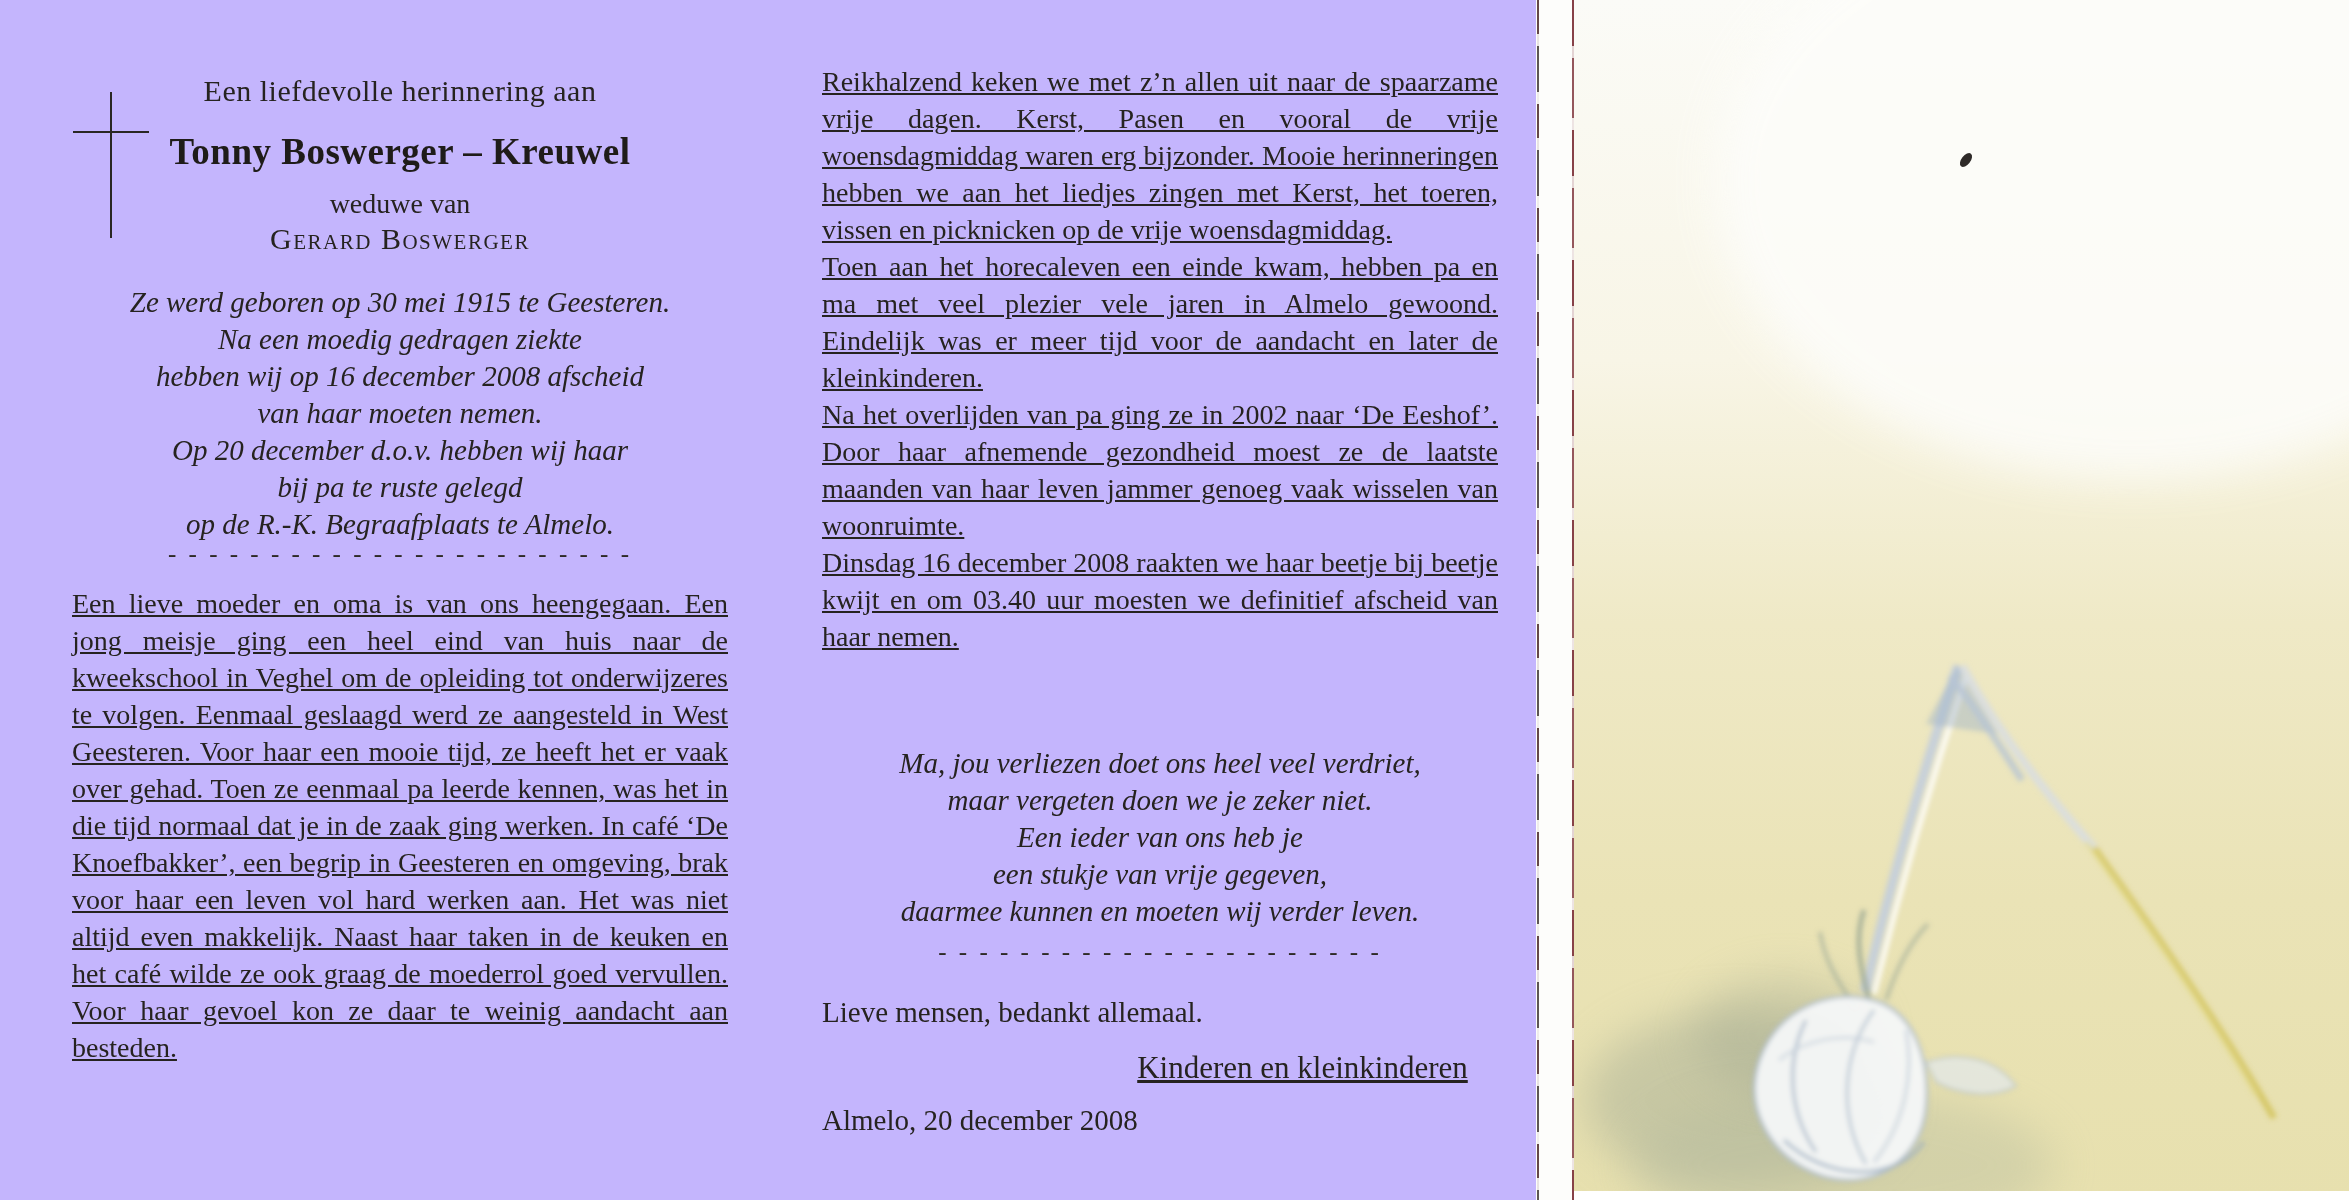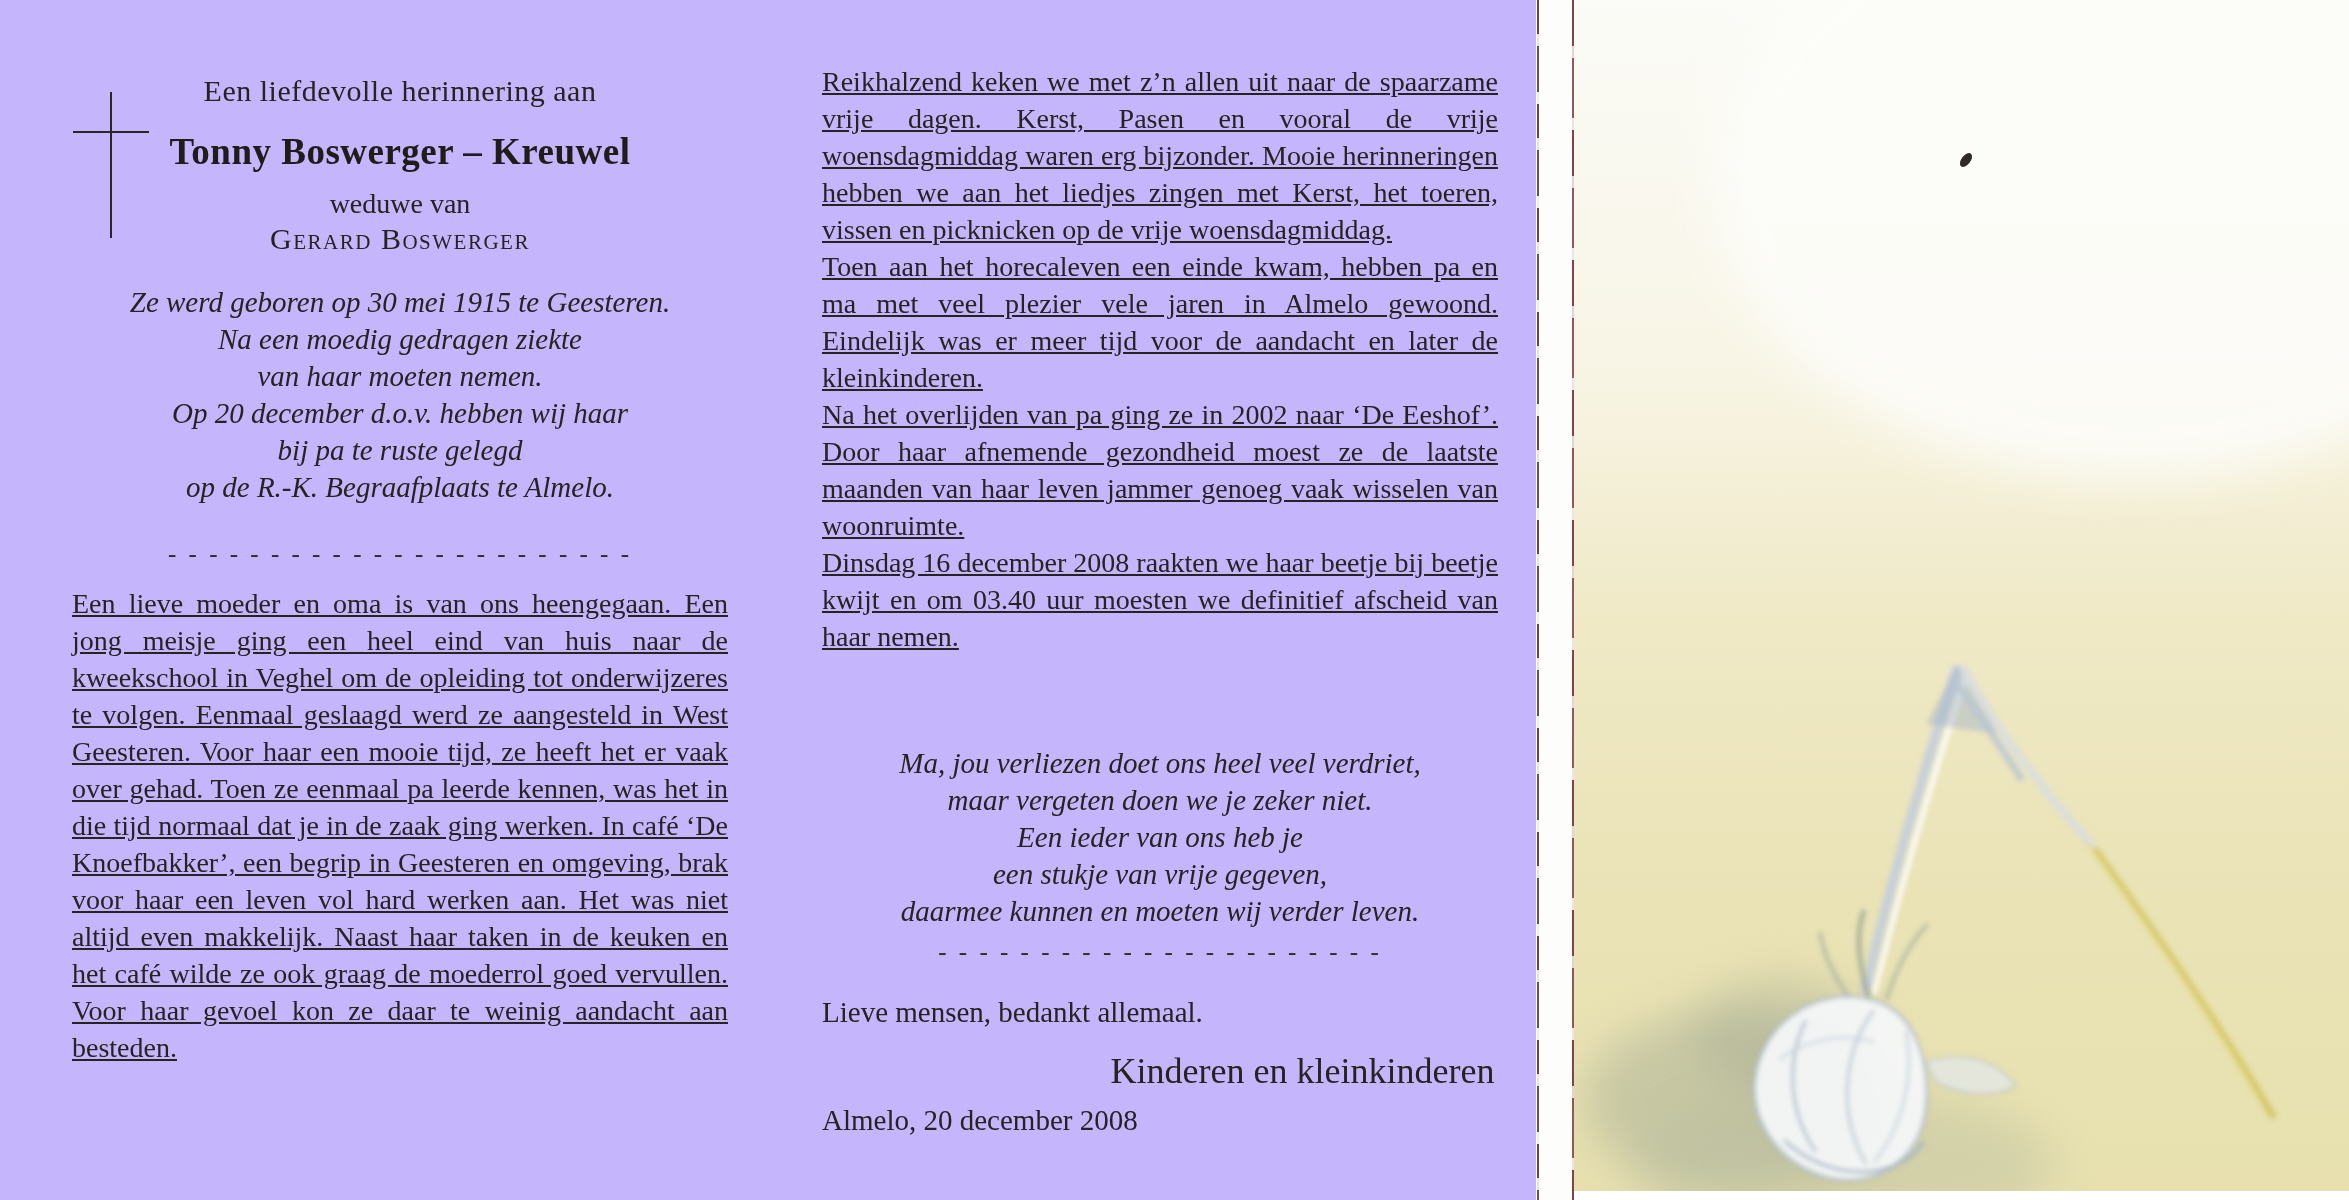--- a/index.html
+++ b/index.html
@@ -23,21 +23,21 @@
   .dashes { text-align:center; font-size:25px; letter-spacing:3px; color:#2e2a26; white-space:nowrap; }
   .dash1  { top:540px; }
   .jpar   { text-align:justify; font-size:28px; line-height:37px; margin:0;text-decoration:underline; }
   .body1  { top:585px; }
 
   .mflow  { top:63px; }
   .mflow p { margin:0; }
   .verse  { top:745px; text-align:center; font-style:italic; font-size:29px; line-height:37px; }
   .dash2  { top:938px; }
   .thanks { top:996px; font-size:29px; }
-  .sig    { top:1050px; box-sizing:border-box; padding-left:285px; text-align:center; font-size:36px; }
+  .sig    { top:1050px; box-sizing:border-box; padding-left:285px; text-align:center; font-size:31px;text-decoration:underline; }
   .pdate  { top:1104px; font-size:29px; }
 
   
   .cross { position:absolute; left:70px; top:92px; width:82px; height:146px; }
   .cross .v { position:absolute; left:40px; top:0;  width:2px;  height:146px; background:#2a2723; }
   .cross .h { position:absolute; left:3px;  top:39px; width:76px; height:2px;  background:#2a2723; }
 
   
   .fold { position:absolute; top:0; width:2px; height:1200px; }
   .fold-a { left:1537px;
@@ -67,20 +67,21 @@
 
     <div class="col col1">
       <div class="blk hdr">Een liefdevolle herinnering aan</div>
       <div class="blk name">Tonny Boswerger – Kreuwel</div>
       <div class="blk rel">weduwe van</div>
       <div class="blk spouse">Gerard Boswerger</div>
 
       <div class="blk intro">
         <div>Ze werd geboren op 30 mei 1915 te Geesteren.</div>
         <div>Na een moedig gedragen ziekte</div>
+        <div>hebben wij op 16 december 2008 afscheid</div>
         <div>van haar moeten nemen.</div>
         <div>Op 20 december d.o.v. hebben wij haar</div>
         <div>bij pa te ruste gelegd</div>
         <div>op de R.-K. Begraafplaats te Almelo.</div>
       </div>
 
       <div class="blk dashes dash1">- - - - - - - - - - - - - - - - - - - - - - -</div>
 
       <p class="blk jpar body1">Een lieve moeder en oma is van ons heengegaan. Een jong meisje ging een heel eind van huis naar de kweekschool in Veghel om de opleiding tot onderwijzeres te volgen. Eenmaal geslaagd werd ze aangesteld in West Geesteren. Voor haar een mooie tijd, ze heeft het er vaak over gehad. Toen ze eenmaal pa leerde kennen, was het in die tijd normaal dat je in de zaak ging werken. In café ‘De Knoefbakker’, een begrip in Geesteren en omgeving, brak voor haar een leven vol hard werken aan. Het was niet altijd even makkelijk. Naast haar taken in de keuken en het café wilde ze ook graag de moederrol goed vervullen. Voor haar gevoel kon ze daar te weinig aandacht aan besteden.</p>
     </div>

